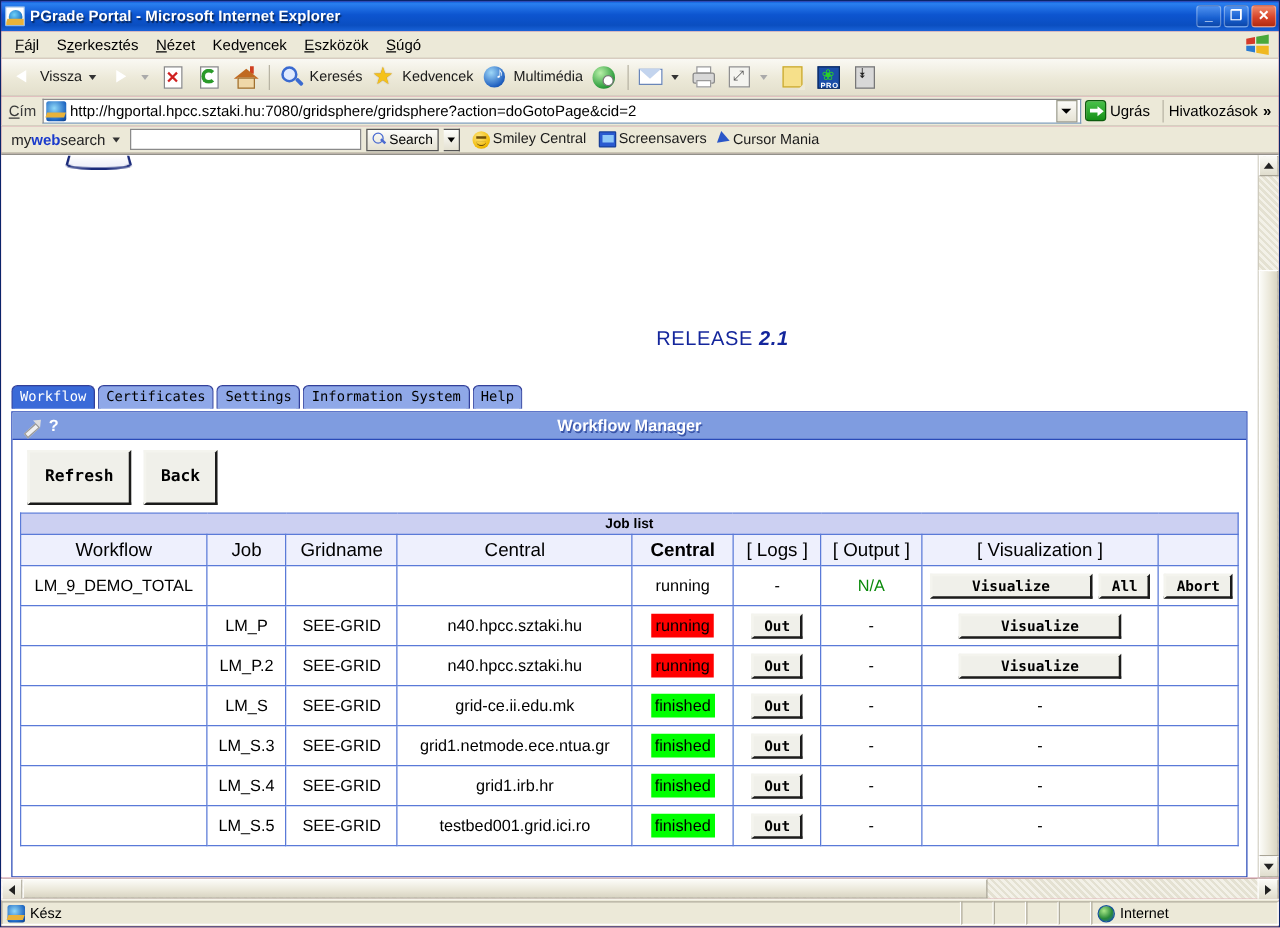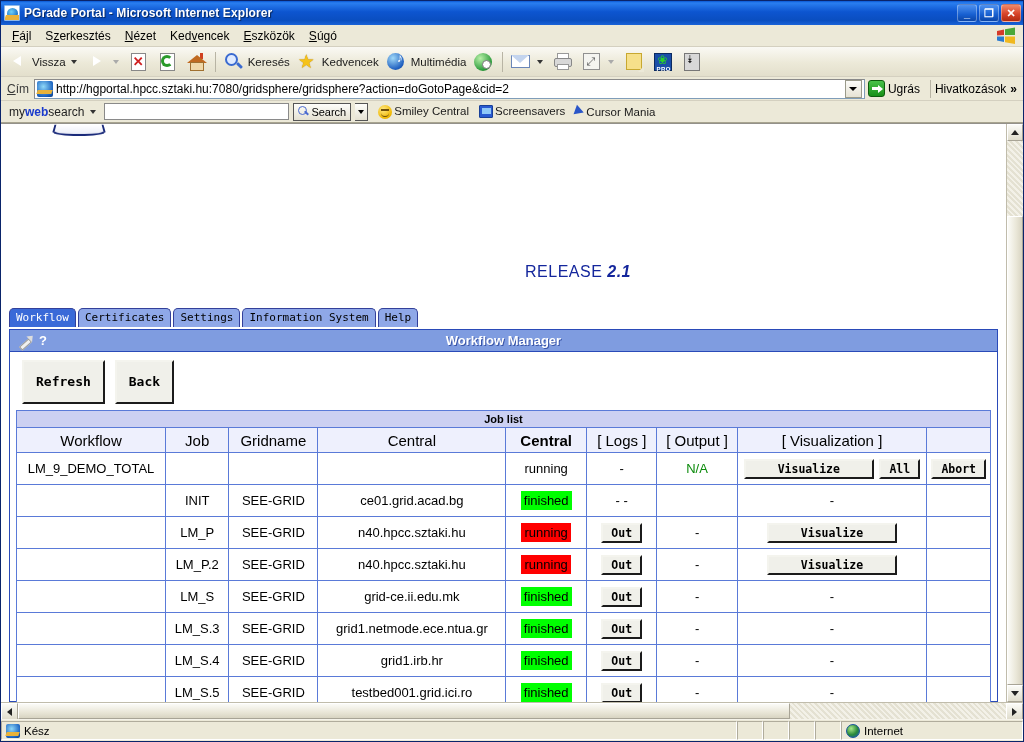--- a/index.html
+++ b/index.html
@@ -398,21 +398,21 @@
     border-top: 1px solid #f5f3ea;
     font-size: 11.5px; color: #000;
   }
   .st-cell {
     border: 1px solid #fff;
     border-top-color:#b0ac9c; border-left-color:#b0ac9c;
     height: 19px; display:flex; align-items:center; padding: 0 4px; gap:4px;
   }
   #st-main { flex: 1 1 auto; }
   .st-sm { width: 26px; }
-  #st-zone { width: 182px; }
+  #st-zone { width: 150px; }
   .ie-mini {
     width: 14px;height:14px;position:relative;flex:0 0 14px;
     background: radial-gradient(circle at 40% 35%,#8fd8f8,#1a62c0 70%,#0c3a80);
     border-radius: 2px;
   }
   .ie-mini::after{content:"";position:absolute;left:0;top:8px;width:13px;height:4px;background:#e8b23a;transform:skewX(-20deg);}
   .globe-mini {
     width:14px;height:14px;border-radius:50%;flex:0 0 14px;
     background: radial-gradient(circle at 35% 30%,#a8e888,#2a8a3a 55%,#1a5ab0 100%);
     border:1px solid #16539a;
@@ -649,31 +649,20 @@
               <td><span class="na">N/A</span></td>
               <td style="white-space:nowrap">
                 <span class="w95btn sm" style="display:inline-block;min-width:130px;">Visualize</span>
                 <span class="w95btn sm" style="display:inline-block;margin-left:2px;">All</span>
               </td>
               <td style="white-space:nowrap">
                 <span class="w95btn sm" style="display:inline-block;">Abort</span>
               </td>
             </tr>
 
-            <tr>
-              <td class="wf"></td>
-              <td>INIT</td>
-              <td>SEE-GRID</td>
-              <td class="host">ce01.grid.acad.bg</td>
-              <td><span class="badge finished">finished</span></td>
-              <td><span class="dash">- -</span></td>
-              <td></td>
-              <td><span class="dash">-</span></td>
-              <td></td>
-            </tr>
 
             <tr>
               <td class="wf"></td>
               <td>LM_P</td>
               <td>SEE-GRID</td>
               <td class="host">n40.hpcc.sztaki.hu</td>
               <td><span class="badge running">running</span></td>
               <td style="white-space:nowrap"><span class="w95btn sm" style="display:inline-block">Out</span></td>
               <td><span class="dash">-</span></td>
               <td><span class="w95btn sm" style="display:inline-block;min-width:130px;">Visualize</span></td>

